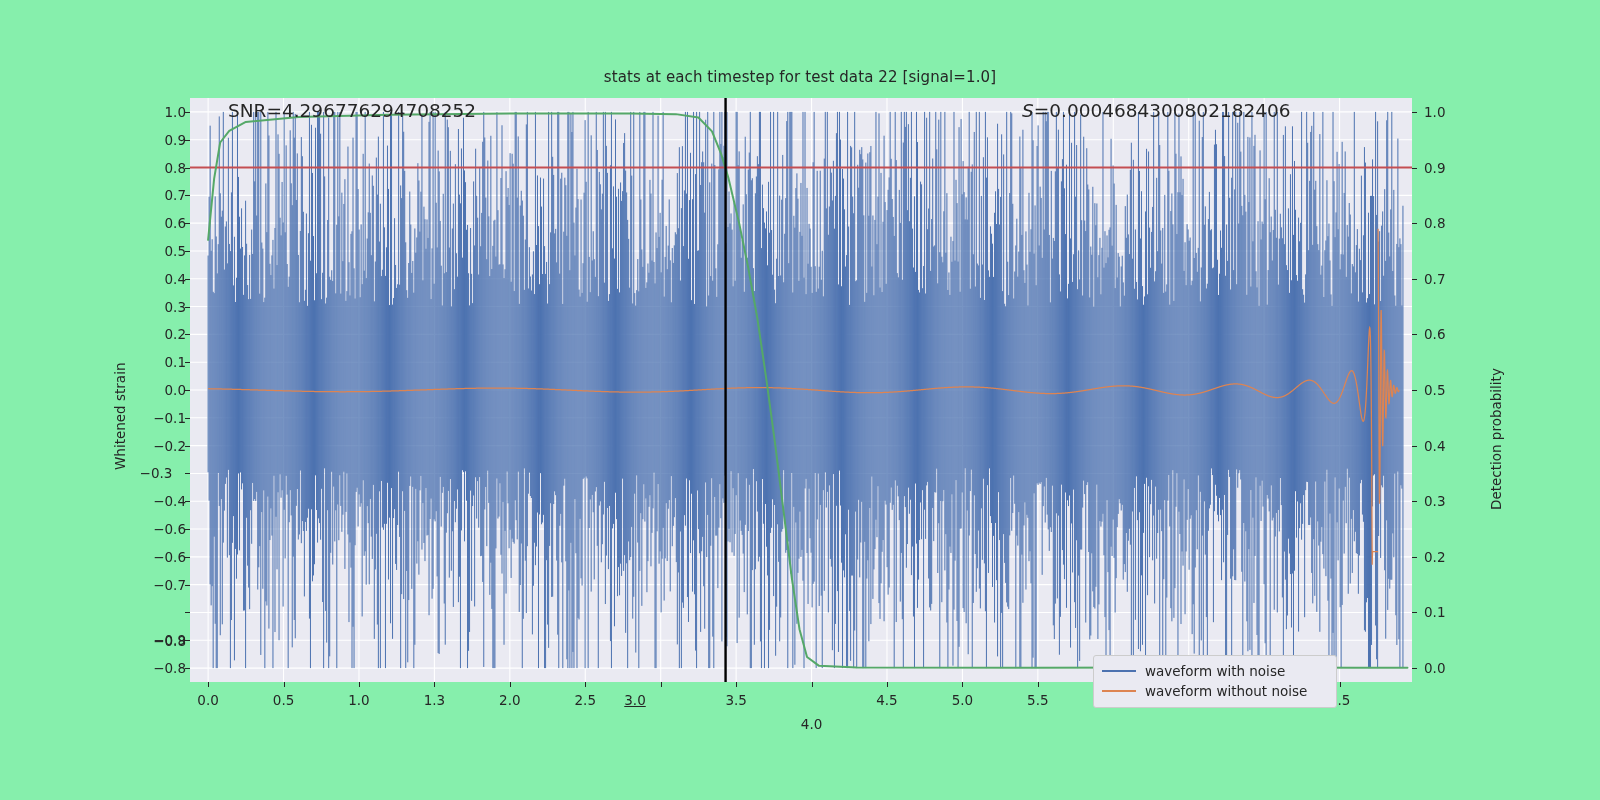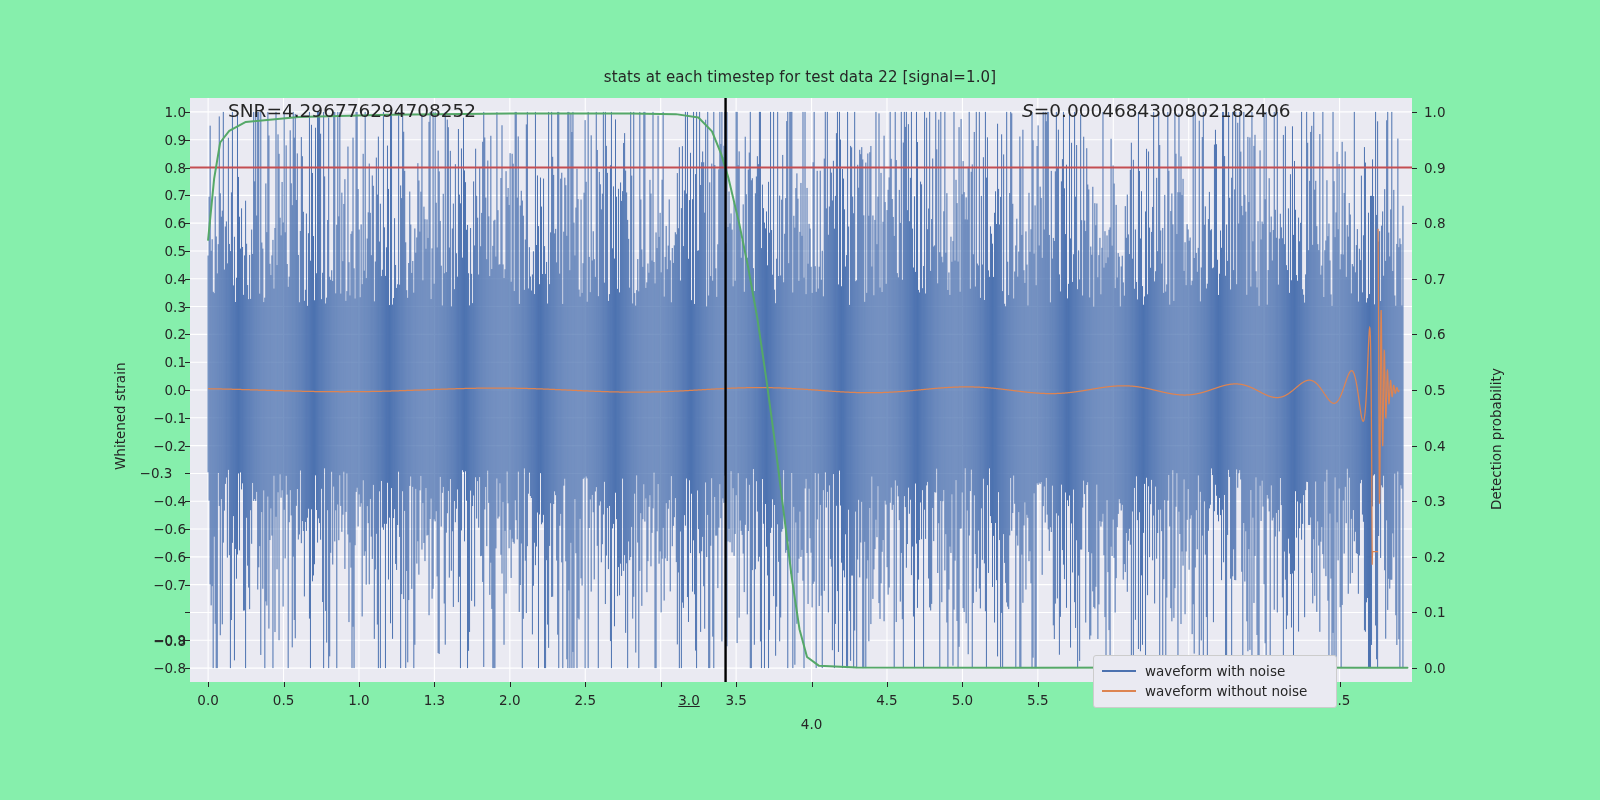--- a/index.html
+++ b/index.html
@@ -1390,21 +1390,21 @@
       <div class="xtick" style="left: 283.536px;">0.5</div>
       <div class="tickmark-x" style="left: 283.536px;"></div>
       <div class="xtick" style="left: 358.968px;">1.0</div>
       <div class="tickmark-x" style="left: 358.968px;"></div>
       <div class="xtick" style="left: 434.4px;">1.3</div>
       <div class="tickmark-x" style="left: 434.4px;"></div>
       <div class="xtick" style="left: 509.832px;">2.0</div>
       <div class="tickmark-x" style="left: 509.832px;"></div>
       <div class="xtick" style="left: 585.264px;">2.5</div>
       <div class="tickmark-x" style="left: 585.264px;"></div>
-      <div class="xtick" style="left: 689px; text-decoration: underline;">3.0</div>
+      <div class="xtick" style="left: 635px; text-decoration: underline;">3.0</div>
       <div class="tickmark-x" style="left: 660.696px;"></div>
       <div class="xtick" style="left: 736.128px;">3.5</div>
       <div class="tickmark-x" style="left: 736.128px;"></div>
       <div class="xtick" style="left: 811.56px; margin-top: 24px;">4.0</div>
       <div class="tickmark-x" style="left: 811.56px;"></div>
       <div class="xtick" style="left: 886.993px;">4.5</div>
       <div class="tickmark-x" style="left: 886.993px;"></div>
       <div class="xtick" style="left: 962.425px;">5.0</div>
       <div class="tickmark-x" style="left: 962.425px;"></div>
       <div class="xtick" style="left: 1037.86px;">5.5</div>

